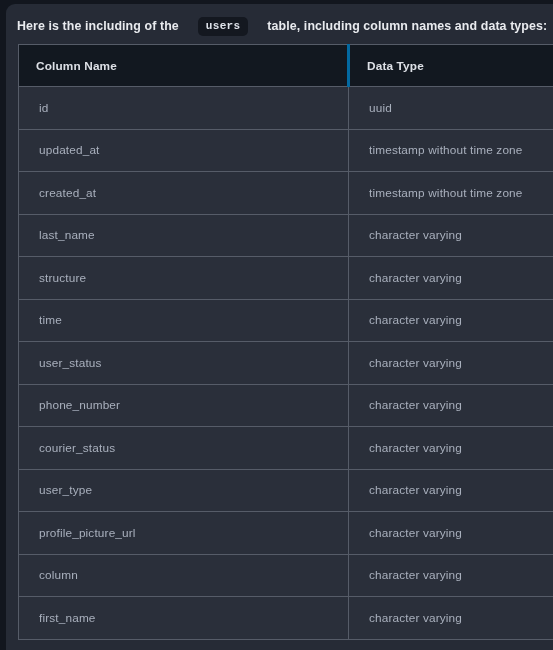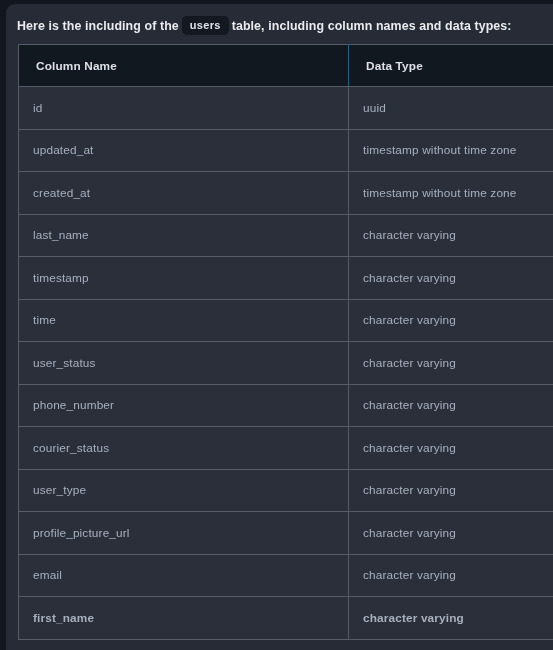--- a/index.html
+++ b/index.html
@@ -31,27 +31,27 @@
     font-weight: bold;
     color: #e9ebef;
     letter-spacing: 0.1px;
     white-space: nowrap;
     line-height: 20px;
   }
   .code-chip {
     display: inline-block;
     background: #141820;
     color: #dfe3ea;
-    font-family: Liberation Sans, sans-serif;
+    font-family: Liberation Mono, monospace;
     font-size: 11px;
     font-weight: bold;
     letter-spacing: 0.3px;
     padding: 3px 8px 4px 8px;
     border-radius: 5px;
-    margin: 0 3px;
+    margin: 0 19px;
     vertical-align: 1px;
     line-height: 12px;
   }
   .table-wrap {
     position: absolute;
     left: 12px;
     top: 40px;
     right: 0;
     bottom: 0;
     overflow: hidden;
@@ -66,38 +66,38 @@
   table.schema col.c1 { width: 330px; }
   table.schema col.c2 { width: 370px; }
   table.schema th {
     background: #121820;
     color: #dde0e6;
     font-size: 11.8px;
     font-weight: bold;
     text-align: left;
     padding: 0 0 0 17px;
     height: 42px;
-    border-right: 1px solid #0369a1;
+    border-right: 3px solid #0369a1;
     border-bottom: 1px solid #565c68;
     letter-spacing: 0.15px;
   }
   table.schema td {
     background: #2a2f3a;
     color: #a9b0bd;
     font-size: 11.8px;
     font-weight: normal;
     text-align: left;
-    padding: 0 0 0 14px;
+    padding: 0 0 0 20px;
     height: 42.5px;
     border-right: 1px solid #565c68;
     border-bottom: 1px solid #565c68;
     letter-spacing: 0.15px;
     white-space: nowrap;
   }
-  table.schema tr:last-child td { border-bottom: none; font-weight: bold; }
+  table.schema tr:last-child td { border-bottom: none; }
 </style>
 </head>
 <body>
 
 <div id="app">
   <div class="panel">
 
     <div class="intro">
       <span>Here is the including of the</span><span class="code-chip">users</span><span>table, including column names and data types:</span>
     </div>
@@ -125,21 +125,21 @@
             </tr>
             <tr>
               <td>created_at</td>
               <td>timestamp without time zone</td>
             </tr>
             <tr>
               <td>last_name</td>
               <td>character varying</td>
             </tr>
             <tr>
-              <td>timestamp</td>
+              <td>structure</td>
               <td>character varying</td>
             </tr>
             <tr>
               <td>time</td>
               <td>character varying</td>
             </tr>
             <tr>
               <td>user_status</td>
               <td>character varying</td>
             </tr>
@@ -153,21 +153,21 @@
             </tr>
             <tr>
               <td>user_type</td>
               <td>character varying</td>
             </tr>
             <tr>
               <td>profile_picture_url</td>
               <td>character varying</td>
             </tr>
             <tr>
-              <td>email</td>
+              <td>column</td>
               <td>character varying</td>
             </tr>
             <tr>
               <td>first_name</td>
               <td>character varying</td>
             </tr>
           </tbody>
       </table>
     </div>
 

